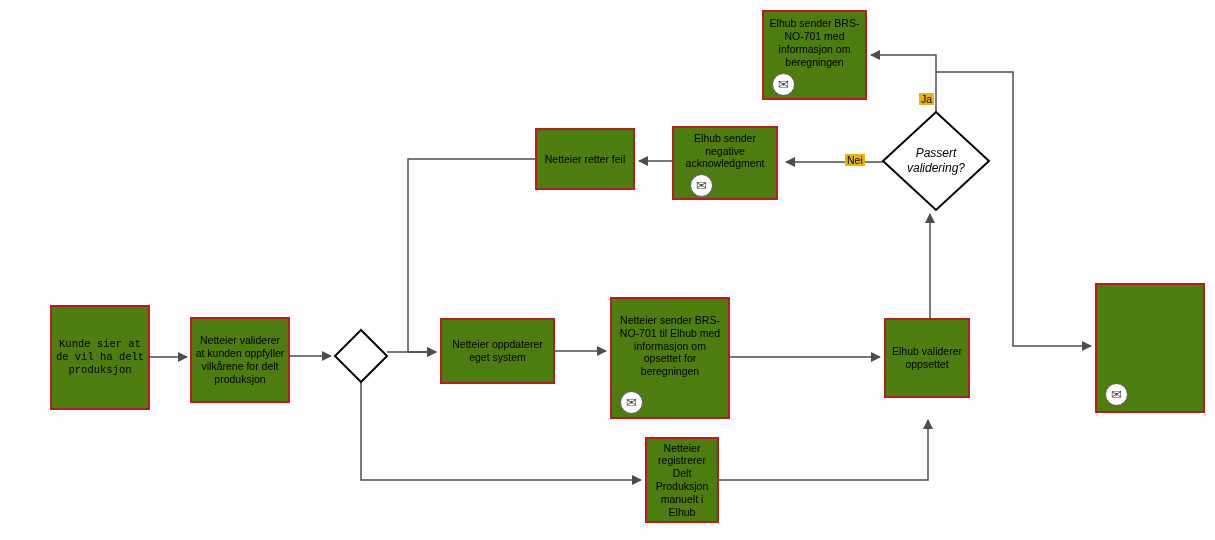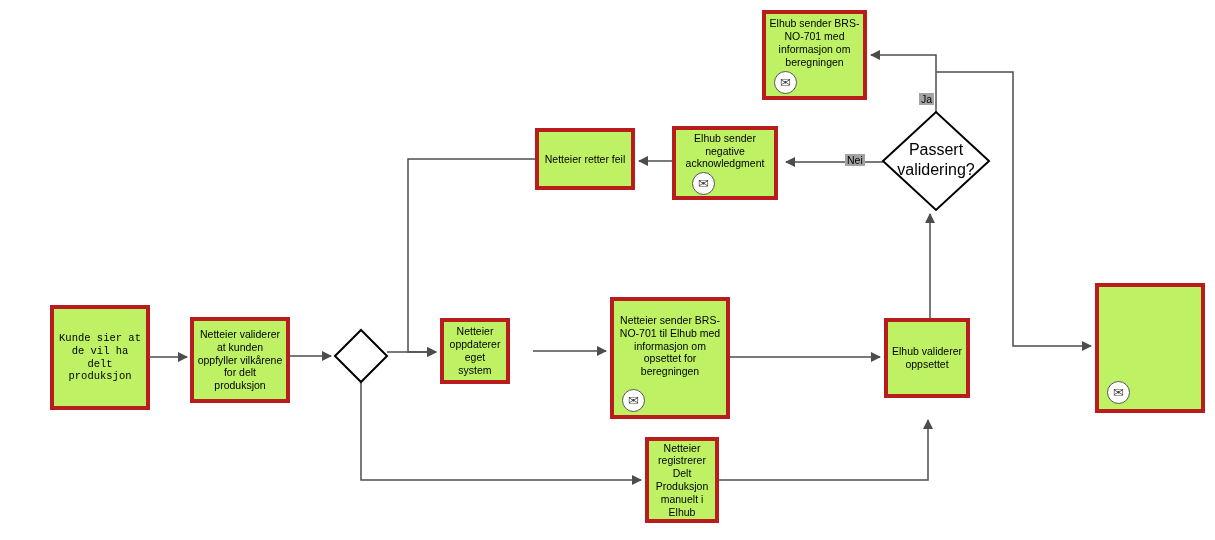--- a/index.html
+++ b/index.html
@@ -8,22 +8,22 @@
     width: 1215px;
     height: 540px;
     background: #ffffff;
     font-family: "Liberation Sans", sans-serif;
     color: #000000;
     overflow: hidden;
   }
   #wires { position: absolute; left: 0; top: 0; }
   .node {
     position: absolute;
-    border: 4px solid #b91c1c;
-    background: #bef264;
+    border: 2px solid #b91c1c;
+    background: #4d7c0f;
     box-sizing: border-box;
     display: flex;
     align-items: center;
     justify-content: center;
     text-align: center;
     font-size: 10.5px;
     line-height: 1.22;
     padding: 2px 3px;
   }
   .node.has-icon { padding-bottom: 26px; }
@@ -39,37 +39,38 @@
     align-items: center;
     justify-content: center;
     font-size: 13px;
     color: #444444;
     background: #ffffff;
     box-sizing: border-box;
   }
   .diamond-label {
     position: absolute;
     display: flex;
-    align-items: flex-start;
+    align-items: center;
     justify-content: center;
     text-align: center;
-    font-size: 16px;
+    font-size: 12px;
     line-height: 1.22;
+    font-style: italic;
   }
   .edge-label {
     position: absolute;
-    background: #a3a3a3;
+    background: #eab308;
     font-size: 10.5px;
     padding: 0 2px;
   }
 
   
   #n-kunde            { left: 50px;   top: 305px; width: 100px; height: 105px; font-family: Liberation Mono, monospace; }
   #n-validerer        { left: 190px;  top: 317px; width: 100px; height: 86px; }
-  #n-oppdaterer       { left: 440px;  top: 318px; width: 70px;  height: 66px; }
+  #n-oppdaterer       { left: 440px;  top: 318px; width: 115px;  height: 66px; }
   #n-sender-brs       { left: 610px;  top: 297px; width: 120px; height: 122px; align-items: center; }
   #n-elhub-validerer  { left: 884px;  top: 318px; width: 86px;  height: 80px; }
   #n-negative-ack     { left: 672px;  top: 126px; width: 106px; height: 74px; }
   #n-retter-feil      { left: 535px;  top: 128px; width: 100px; height: 62px; }
   #n-sender-info      { left: 762px;  top: 10px;  width: 105px; height: 90px; }
   #n-sender-ut        { left: 1095px; top: 283px; width: 110px; height: 130px; }
   #n-registrerer      { left: 645px;  top: 437px; width: 74px;  height: 86px; }
   #lbl-passert        { left: 896px;  top: 140px; width: 80px;  height: 42px; }
   #lbl-nei            { left: 845px;  top: 154px; }
   #lbl-ja             { left: 919px;  top: 93px; }

